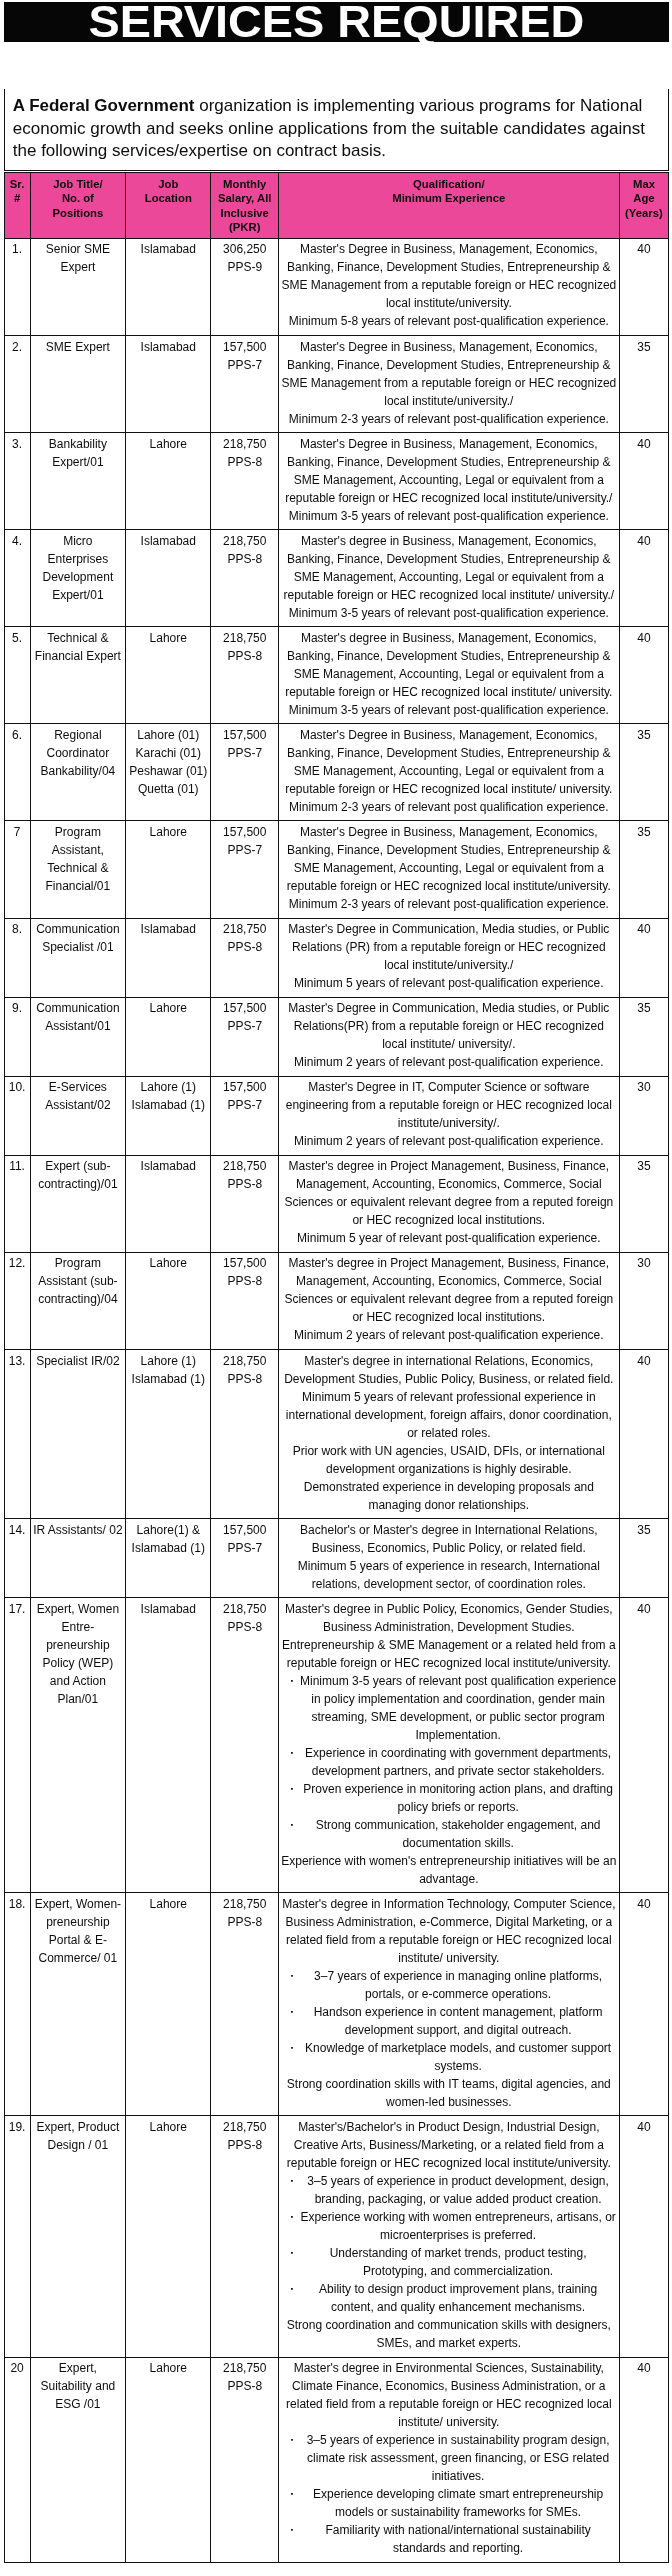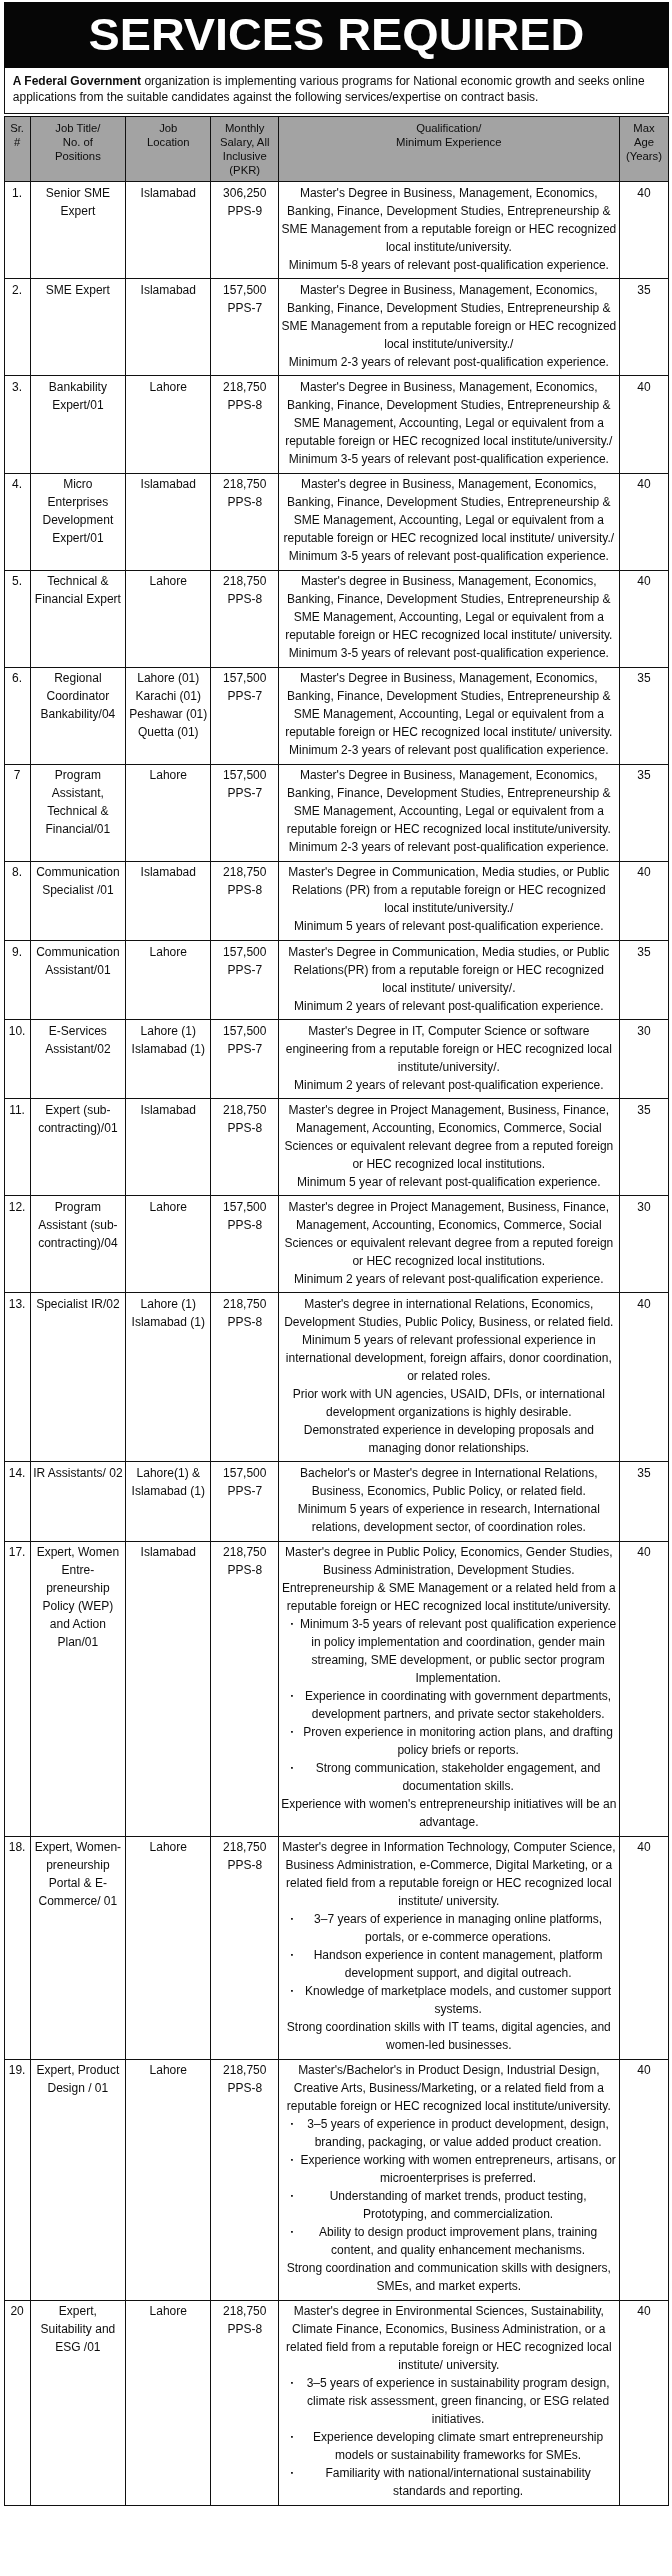--- a/index.html
+++ b/index.html
@@ -6,60 +6,61 @@
   body {
     width:673px;
     font-family:"Liberation Sans", sans-serif;
     color:#0d0d0d;
     -webkit-font-smoothing:antialiased;
   }
   .ad { margin:2.1px 3.6px 0 3.6px; }
 
   .band {
     background:#060606;
-    height:66px;
+    height:40px;
     display:flex; align-items:center; justify-content:center;
     overflow:hidden;
   }
   .band-title {
     color:#ffffff;
     font-weight:bold;
     font-size:45px;
     line-height:52px;
     letter-spacing:0px;
     transform:scaleX(1.04);
     white-space:nowrap;
   }
 
   .intro {
     border:1.5px solid #111;
     border-top:none;
     padding:6.2px 8.2px 7.2px 8.2px;
-    font-size:12px;
+    font-size:17px;
     line-height:1.32;
+    margin-top:47px;
   }
   .intro .lead { font-weight:bold; }
 
   table.jobs {
     width:100%;
     border-collapse:collapse;
     border:1.5px solid #111;
     margin-top:1.5px;
     table-layout:fixed;
   }
   table.jobs th, table.jobs td {
     border:1.5px solid #111;
     vertical-align:top;
     overflow-wrap:break-word;
   }
   table.jobs th {
-    background:#a3a3a3;
+    background:#ec4899;
     font-size:11.3px;
     line-height:1.25;
-    font-weight:normal;
+    font-weight:bold;
     text-align:center;
     padding:4.1px 1px;
     white-space:pre-line;
   }
   table.jobs td {
     font-size:12px;
     line-height:18px;
     padding:1.5px 2.1px 4.6px 2.1px;
     text-align:center;
     background:#fff;

